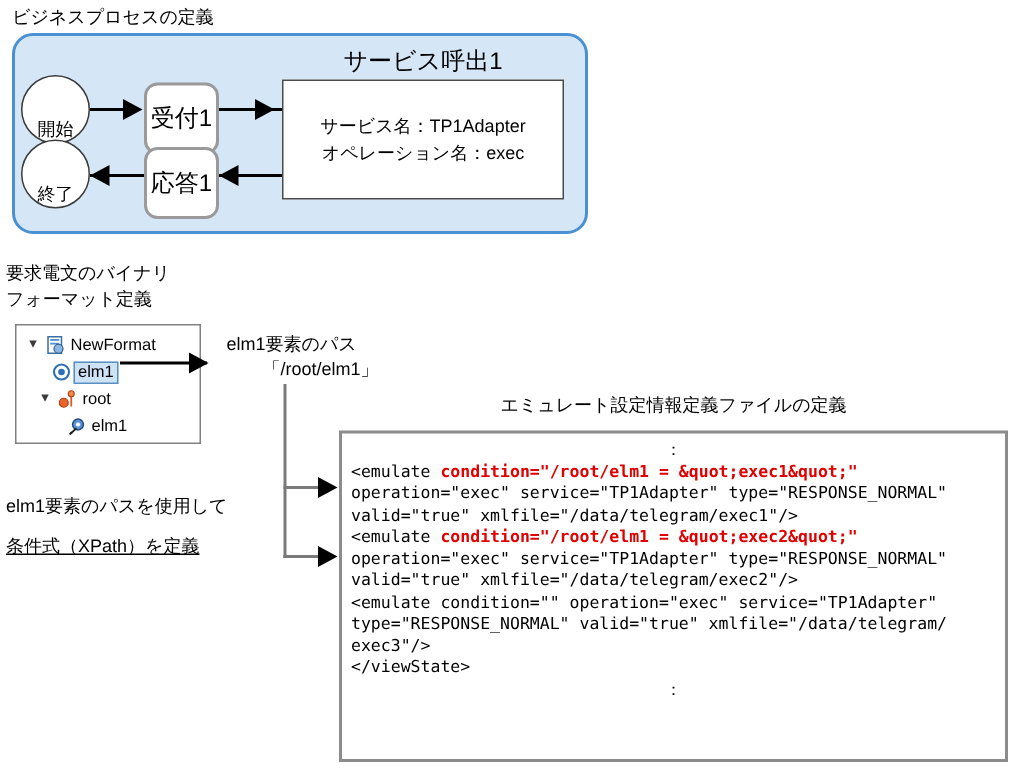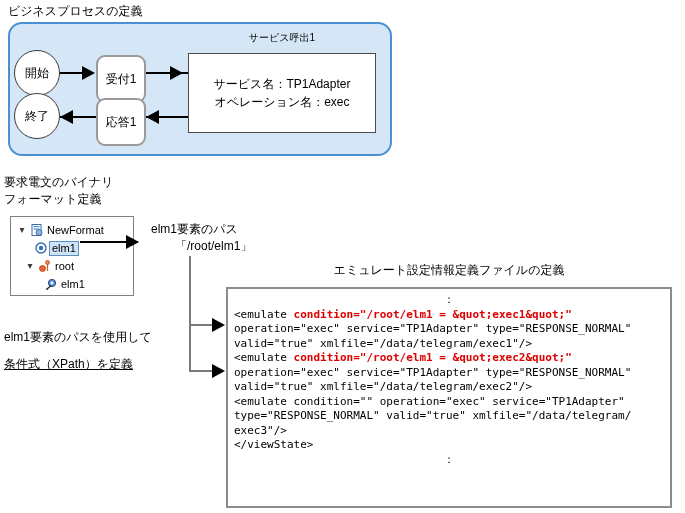--- a/index.html
+++ b/index.html
@@ -37,35 +37,35 @@
     box-sizing: border-box;
   }
   .node-circle {
     width: 46px;
     height: 46px;
     border-radius: 50%;
     background: #ffffff;
     border: 1px solid #3a3a3a;
     box-sizing: border-box;
     display: flex;
-    align-items: center;
+    align-items: flex-end;
     justify-content: center;
     font-size: 12px;
   }
   .node-rect {
     width: 50px;
     height: 48px;
     border-radius: 9px;
     background: #ffffff;
     border: 2px solid #9a9a9a;
     box-sizing: border-box;
     display: flex;
     align-items: center;
     justify-content: center;
-    font-size: 12px;
+    font-size: 16px;
   }
   #service-box {
     left: 188px;
     top: 53px;
     width: 188px;
     height: 80px;
     background: #ffffff;
     border: 1px solid #4a4a4a;
     box-sizing: border-box;
     display: flex;
@@ -76,21 +76,21 @@
   #service-box .svc-line {
     font-size: 12px;
     line-height: 18px;
     white-space: pre;
   }
   #service-box-title {
     left: 188px;
     top: 31px;
     width: 188px;
     text-align: center;
-    font-size: 10px;
+    font-size: 16px;
   }
 
   
   .hline { background: #000000; height: 2px; }
   .arrow-r {
     width: 0; height: 0;
     border-top: 7px solid transparent;
     border-bottom: 7px solid transparent;
     border-left: 13px solid #000000;
   }

